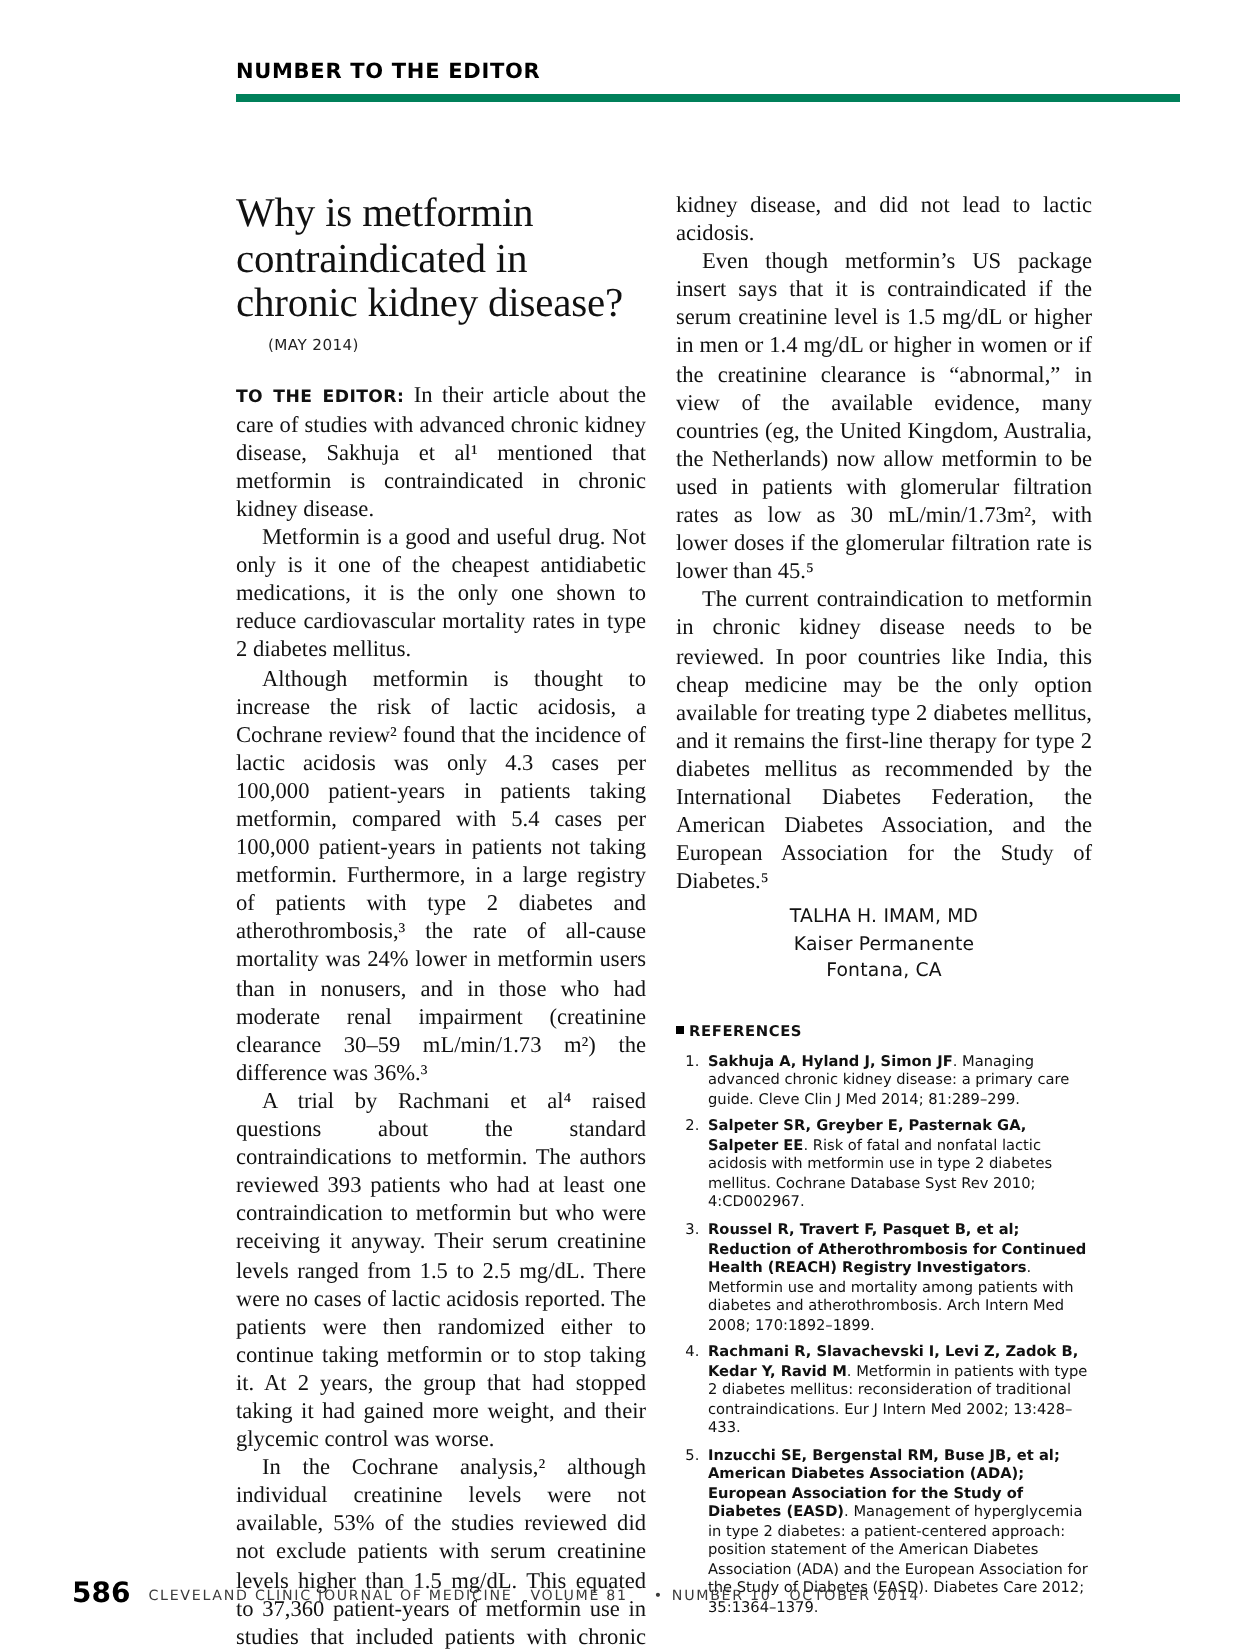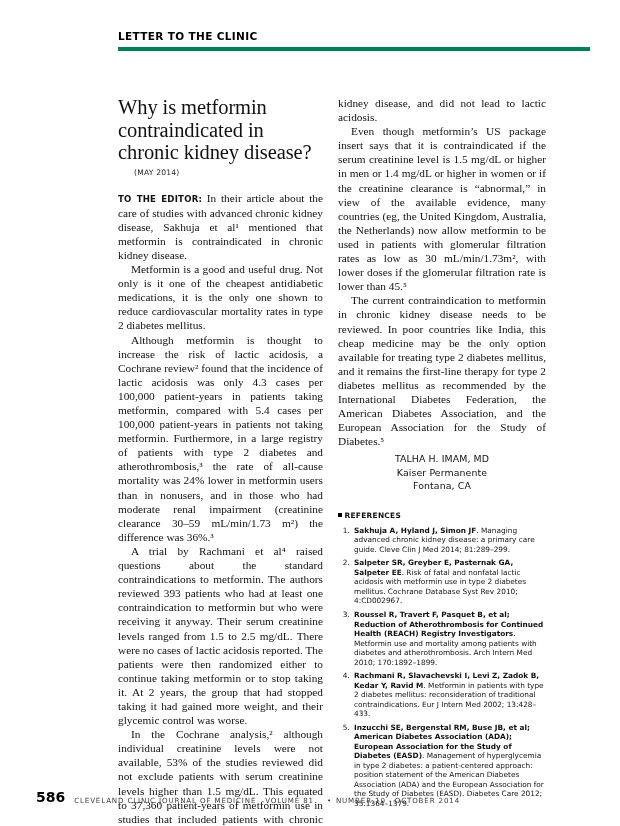--- a/index.html
+++ b/index.html
@@ -122,21 +122,21 @@
   }
   ol.reference-list li b { font-weight: bold; }
 
   
   #page-footer {
     position: absolute;
     left: 36px;
     bottom: 21px;
     width: 560px;
     display: flex;
-    align-items: flex-end;
+    align-items: center;
   }
   #page-footer .page-number {
     font-family: "DejaVu Sans", sans-serif;
     font-weight: bold;
     font-size: 14px;
     color: #000;
     margin-right: 9px;
   }
   #page-footer .footer-text {
     font-family: "DejaVu Sans", sans-serif;
@@ -144,21 +144,21 @@
     letter-spacing: 0.85px;
     color: #3a3a3a;
   }
   #page-footer .footer-sep { padding: 0 9px; }
   #page-footer .footer-dot { padding: 0 4px; }
 </style>
 </head>
 <body>
 
 <div id="section-header">
-  <div class="section-label">LETTER TO THE CLINIC</div>
+  <div class="section-label">NUMBER TO THE EDITOR</div>
   <div class="header-rule"></div>
 </div>
 
 <div class="column" id="left-column">
 
   <h1 class="article-title">Why is metformin contraindicated in chronic kidney disease?</h1>
   <div class="article-date">(MAY 2014)</div>
 
   <p class="body-par first"><span class="to-the-editor">TO THE EDITOR:</span><span> In their article about the care of studies with advanced chronic kidney disease, Sakhuja et al¹ mentioned that metformin is contraindicated in chronic kidney disease.</span></p>
 
@@ -183,21 +183,21 @@
     <div>TALHA H. IMAM, MD</div>
     <div>Kaiser Permanente</div>
     <div>Fontana, CA</div>
   </div>
 
   <div id="references-block">
     <div class="references-heading"><span class="bullet-square"></span><span>REFERENCES</span></div>
     <ol class="reference-list">
       <li><b>Sakhuja A, Hyland J, Simon JF</b><span>. Managing advanced chronic kidney disease: a primary care guide. Cleve Clin J Med 2014; 81:289–299.</span></li>
       <li><b>Salpeter SR, Greyber E, Pasternak GA, Salpeter EE</b><span>. Risk of fatal and nonfatal lactic acidosis with metformin use in type 2 diabetes mellitus. Cochrane Database Syst Rev 2010; 4:CD002967.</span></li>
-      <li><b>Roussel R, Travert F, Pasquet B, et al; Reduction of Atherothrombosis for Continued Health (REACH) Registry Investigators</b><span>. Metformin use and mortality among patients with diabetes and atherothrombosis. Arch Intern Med 2010; 170:1892–1899.</span></li>
+      <li><b>Roussel R, Travert F, Pasquet B, et al; Reduction of Atherothrombosis for Continued Health (REACH) Registry Investigators</b><span>. Metformin use and mortality among patients with diabetes and atherothrombosis. Arch Intern Med 2008; 170:1892–1899.</span></li>
       <li><b>Rachmani R, Slavachevski I, Levi Z, Zadok B, Kedar Y, Ravid M</b><span>. Metformin in patients with type 2 diabetes mellitus: reconsideration of traditional contraindications. Eur J Intern Med 2002; 13:428–433.</span></li>
       <li><b>Inzucchi SE, Bergenstal RM, Buse JB, et al; American Diabetes Association (ADA); European Association for the Study of Diabetes (EASD)</b><span>. Management of hyperglycemia in type 2 diabetes: a patient-centered approach: position statement of the American Diabetes Association (ADA) and the European Association for the Study of Diabetes (EASD). Diabetes Care 2012; 35:1364–1379.</span></li>
     </ol>
   </div>
 
 </div>
 
 <div id="page-footer">
   <span class="page-number">586</span>
   <span class="footer-text">CLEVELAND CLINIC JOURNAL OF MEDICINE</span>

